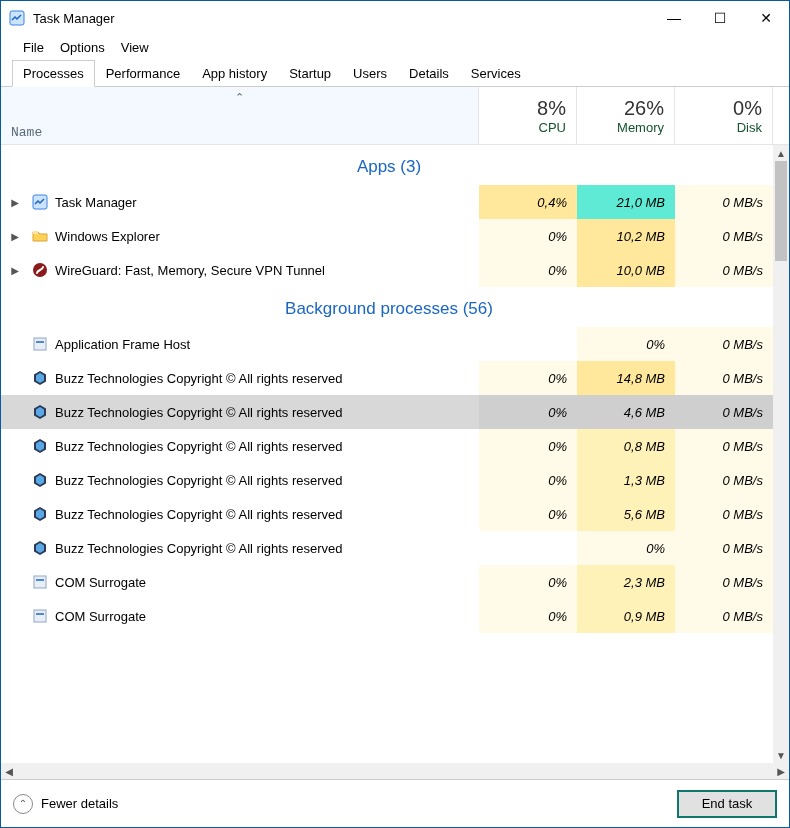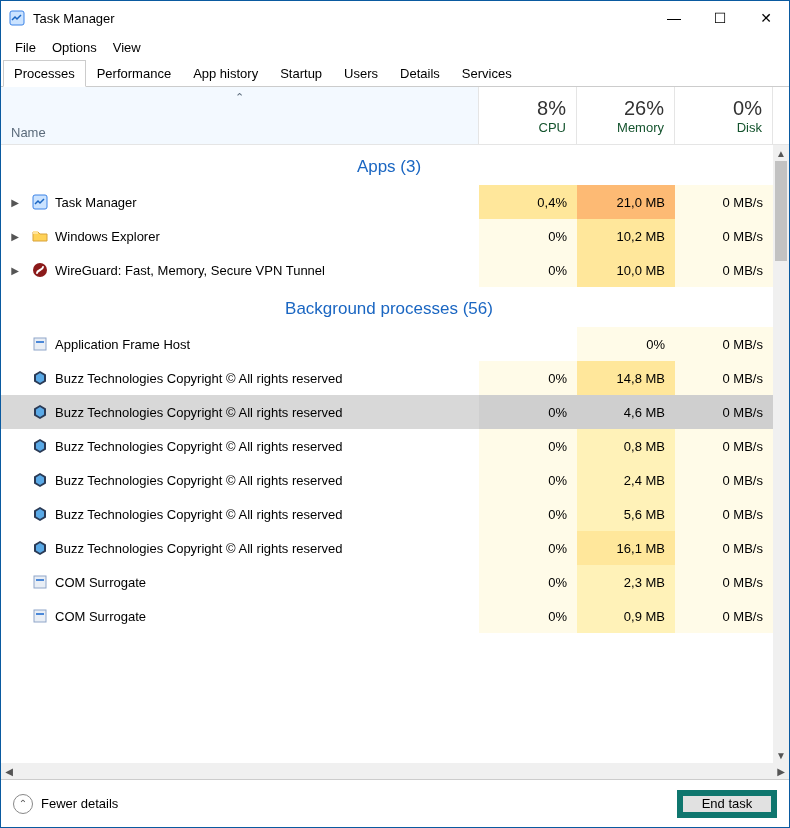--- a/index.html
+++ b/index.html
@@ -5,71 +5,71 @@
   * { box-sizing: border-box; margin: 0; padding: 0; font-family: "Segoe UI", Tahoma, sans-serif; }
   body { background: #fff; width: 790px; height: 828px; border: 1px solid #0a5aa0; display: flex; flex-direction: column; overflow: hidden; }
 
   
   .titlebar { height: 34px; display: flex; align-items: center; padding-left: 8px; }
   .titlebar .tb-icon { width: 16px; height: 16px; margin-right: 8px; }
   .titlebar .title { font-size: 13px; flex: 1; }
   .titlebar .winbtn { width: 46px; height: 34px; display: flex; align-items: center; justify-content: center; font-size: 14px; font-family: "Segoe UI Symbol", sans-serif; }
 
   
-  .menubar { height: 24px; display: flex; align-items: center; padding-left: 6px; }
+  .menubar { height: 24px; display: flex; align-items: center; padding-left: 6px; margin-left: 8px; }
   .menubar .menuitem { font-size: 13px; padding: 2px 8px; }
 
   
-  .tabs { display: flex; border-bottom: 1px solid #ccc; padding-left: 2px; height: 28px; }
+  .tabs { display: flex; border-bottom: 1px solid #ccc; padding-left: 11px; height: 28px; }
   .tab { font-size: 13px; padding: 5px 10px; border: 1px solid transparent; position: relative; bottom: -1px; }
   .tab.active { border: 1px solid #ccc; border-bottom: 1px solid #fff; background: #fff; }
 
   
   .colheaders { height: 58px; border-bottom: 1px solid #e5e5e5; display: flex; align-items: stretch; }
   .colh { display: flex; flex-direction: column; justify-content: center; border-right: 1px solid #e5e5e5; padding: 4px 10px; }
   .colh.namecol { flex: 1; background: #f3f9ff; align-items: flex-start; justify-content: flex-end; position: relative; }
-  .colh.namecol .label { color: #5b6b7b; font-size: 13px; }
+  .colh.namecol .label { color: #5b6b7b; font-size: 13px; font-family: Liberation Mono, monospace; }
   .sort-arrow { position: absolute; top: 4px; left: 50%; transform: translateX(-50%); color: #5b6b7b; font-size: 11px; }
   .colh.metric { width: 98px; text-align: right; align-items: flex-end; }
   .colh.metric .pct { font-size: 20px; color: #333; }
   .colh.metric .label { font-size: 13px; color: #14532d; }
 
   
   .listarea { flex: 1; position: relative; overflow: hidden; }
   .listbody { position: absolute; inset: 0 16px 0 0; overflow: hidden; }
   .vscrollbar { position: absolute; right: 0; top: 0; width: 16px; height: 100%; background: #f0f0f0; display: flex; flex-direction: column; }
   .vscrollbar .arrow { height: 16px; display: flex; align-items: center; justify-content: center; font-size: 10px; color: #555; }
   .vscrollbar .track { flex: 1; position: relative; }
   .vscrollbar .thumb { position: absolute; left: 2px; right: 2px; top: 0; height: 100px; background: #c2c2c2; }
 
   .group-header { padding: 12px 10px 8px 14px; font-size: 17px; color: #1a66c2; text-align: center; }
   .row { height: 34px; display: flex; align-items: center; font-size: 13px; }
   .row.selected { background: #d8d8d8; }
   .row .expcell { width: 28px; display: flex; justify-content: center; color: #555; font-size: 10px; }
   .row .iconcell { width: 22px; display: flex; justify-content: center; }
   .row .iconcell svg, .row .iconcell .ico { width: 16px; height: 16px; }
   .row .namecell { flex: 1; padding-left: 4px; white-space: nowrap; overflow: hidden; text-overflow: ellipsis; }
-  .row .metriccell { width: 98px; text-align: right; padding-right: 10px; position: relative; align-self: stretch; display: flex; align-items: center; justify-content: flex-end; }
+  .row .metriccell { width: 98px; text-align: right; padding-right: 10px; position: relative; align-self: stretch; display: flex; align-items: center; justify-content: flex-end; font-style: italic; }
   .heat-none { background: #fffbe8; }
   .heat-low  { background: #fff2b8; }
   .heat-med  { background: #ffe79b; }
-  .heat-high { background: #fdba74; padding-left: 21px; }
+  .heat-high { background: #5eead4; padding-left: 21px; }
   .row.selected .metriccell { background: #cfcfcf; }
 
   
   .hscroll { height: 16px; background: #f0f0f0; display: flex; align-items: center; }
   .hscroll .arrow { width: 16px; text-align: center; font-size: 10px; color: #555; }
   .hscroll .track { flex: 1; }
 
   
   .footer { height: 48px; border-top: 1px solid #ccc; display: flex; align-items: center; padding: 0 12px; }
   .fewer { display: flex; align-items: center; gap: 8px; font-size: 13px; cursor: pointer; }
   .circle { width: 20px; height: 20px; border: 1px solid #888; border-radius: 50%; display: flex; align-items: center; justify-content: center; font-size: 10px; color: #555; }
   .footer .spacer { flex: 1; }
-  .endtask { width: 100px; height: 28px; background: #e1e1e1; border: 6px solid #0f766e; font-size: 13px; display: flex; align-items: center; justify-content: center; cursor: default; }
+  .endtask { width: 100px; height: 28px; background: #e1e1e1; border: 2px solid #0f766e; font-size: 13px; display: flex; align-items: center; justify-content: center; cursor: default; }
 </style>
 </head>
 <body>
 
 <div class="titlebar">
   <svg class="tb-icon" viewBox="0 0 16 16">
     <rect x="1" y="1" width="14" height="14" rx="2" fill="#cbe3ff" stroke="#3b82e6"></rect>
     <polyline points="3,10 6,7 8,9 12,5" fill="none" stroke="#1a66c2" stroke-width="1.5"></polyline>
   </svg>
   <span class="title">Task Manager</span>
@@ -221,21 +221,21 @@
     <div class="row">
       <span class="expcell"></span>
       <span class="iconcell">
           <svg viewBox="0 0 16 16">
             <polygon points="8,1 14,4.5 14,11.5 8,15 2,11.5 2,4.5" fill="#2a3a55"></polygon>
             <polygon points="8,3 12,5.5 12,10.5 8,13 4,10.5 4,5.5" fill="#5aa9e6"></polygon>
           </svg>
         </span>
       <span class="namecell">Buzz Technologies Copyright © All rights reserved</span>
       <span class="metriccell heat-none">0%</span>
-      <span class="metriccell heat-low">2,4 MB</span>
+      <span class="metriccell heat-low">1,3 MB</span>
       <span class="metriccell heat-none">0 MB/s</span>
     </div>
 
     <div class="row">
       <span class="expcell"></span>
       <span class="iconcell">
           <svg viewBox="0 0 16 16">
             <polygon points="8,1 14,4.5 14,11.5 8,15 2,11.5 2,4.5" fill="#2a3a55"></polygon>
             <polygon points="8,3 12,5.5 12,10.5 8,13 4,10.5 4,5.5" fill="#5aa9e6"></polygon>
           </svg>
@@ -249,21 +249,20 @@
     <div class="row">
       <span class="expcell"></span>
       <span class="iconcell">
           <svg viewBox="0 0 16 16">
             <polygon points="8,1 14,4.5 14,11.5 8,15 2,11.5 2,4.5" fill="#2a3a55"></polygon>
             <polygon points="8,3 12,5.5 12,10.5 8,13 4,10.5 4,5.5" fill="#5aa9e6"></polygon>
           </svg>
         </span>
       <span class="namecell">Buzz Technologies Copyright © All rights reserved</span>
       <span class="metriccell heat-none">0%</span>
-      <span class="metriccell heat-med">16,1 MB</span>
       <span class="metriccell heat-none">0 MB/s</span>
     </div>
 
     <div class="row">
       <span class="expcell"></span>
       <span class="iconcell">
           <svg viewBox="0 0 16 16">
             <rect x="2" y="2" width="12" height="12" fill="#e9eef5" stroke="#8fa6c9"></rect>
             <rect x="4" y="5" width="8" height="2" fill="#4b88d8"></rect>
           </svg>

